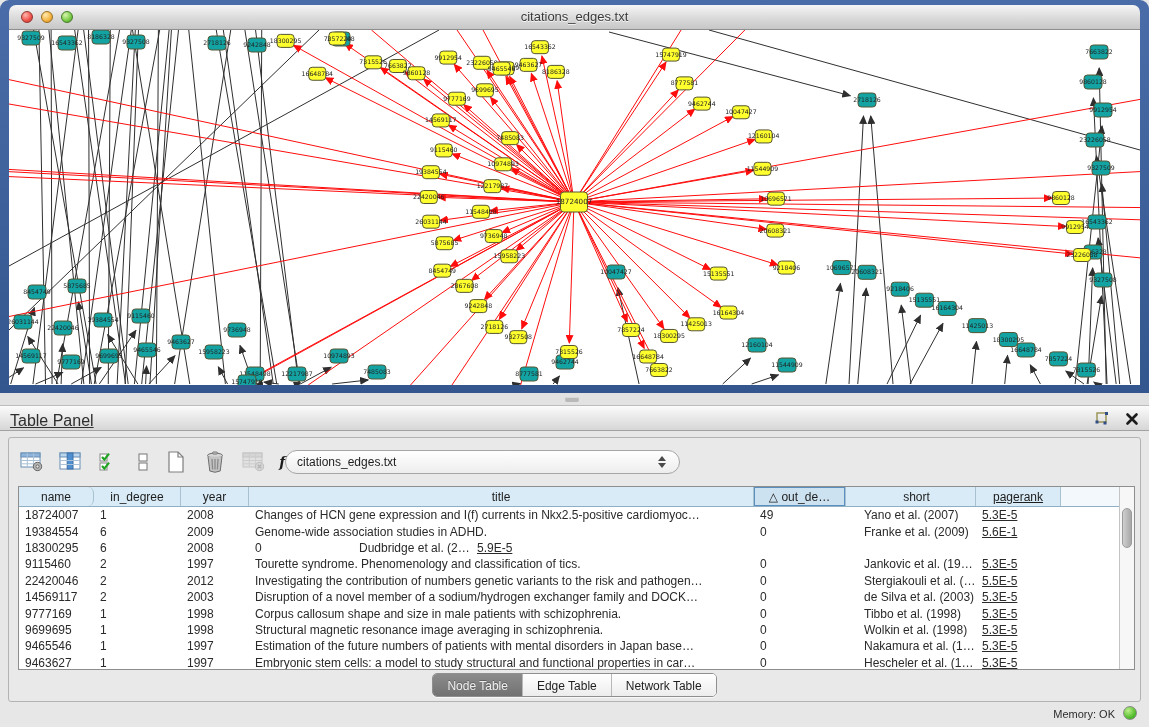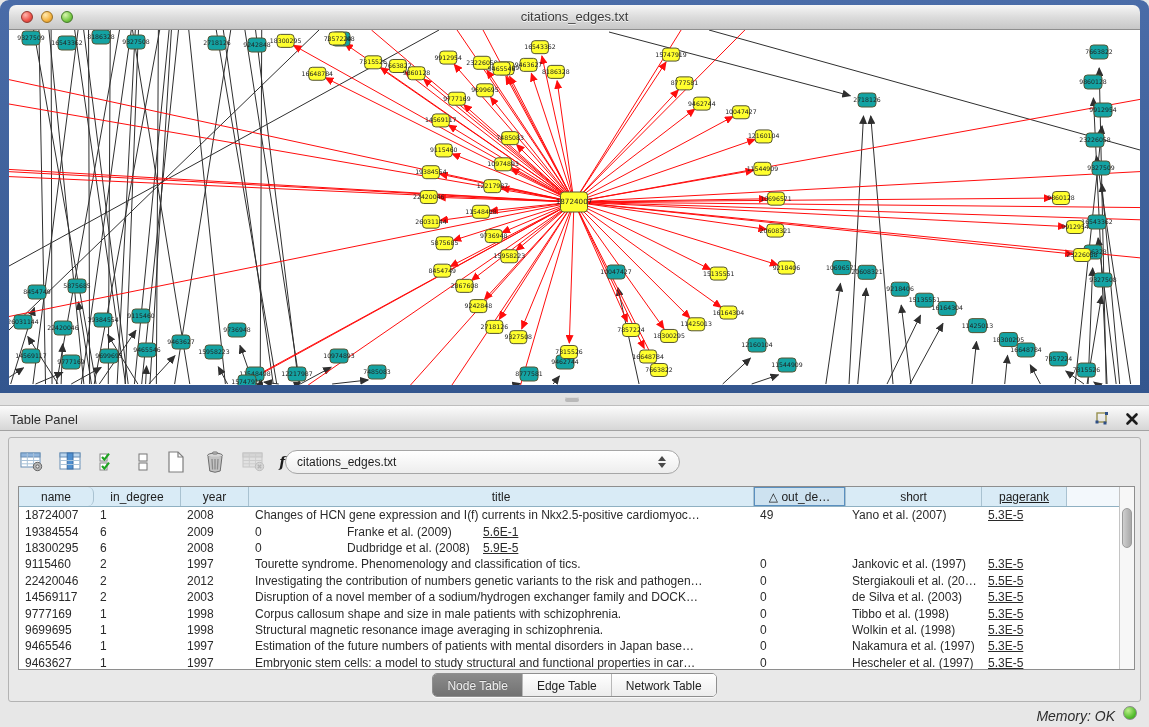--- a/index.html
+++ b/index.html
@@ -21,21 +21,21 @@
   #canvas{position:absolute;left:9px;top:30px;width:1131px;height:355px;background:#ffffff;overflow:hidden;}
 
   
   #splitter{position:absolute;left:0;top:393px;width:1149px;height:12px;background:#e2e2e2;}
   #splitter .grip{position:absolute;left:565px;top:4px;width:14px;height:5px;border-radius:2px;
     background:#b9b9b9;box-shadow:inset 0 1px 0 #d9d9d9;}
 
   
   #panel-header{position:absolute;left:0;top:405px;width:1149px;height:26px;
     background:linear-gradient(#fbfbfb,#d6d6d6);border-top:1px solid #bdbdbd;border-bottom:1px solid #a2a2a2;box-sizing:border-box;}
-  #panel-header .ph-title{position:absolute;left:10px;top:6px;font-size:13px;color:#2e2e2e;}
+  #panel-header .ph-title{position:absolute;left:10px;top:6px;font-size:16px;color:#2e2e2e;text-decoration:underline;}
   #panel-header .ph-actions{position:absolute;right:8px;top:4px;display:flex;gap:12px;align-items:center;}
   #panel-header .ph-btn{width:18px;height:18px;display:flex;align-items:center;justify-content:center;cursor:default;}
 
   #panel-box{position:absolute;left:8px;top:437px;width:1133px;height:265px;
     background:#e9e9e9;border:1px solid #b3b3b3;border-radius:3px;box-sizing:border-box;}
 
   #toolbar{position:absolute;left:18px;top:444px;height:36px;display:flex;align-items:center;gap:11px;}
   .tbtn{background:none;border:none;padding:0;margin:0;width:28px;height:28px;
     display:flex;align-items:center;justify-content:center;cursor:default;}
   .tbtn.narrow{width:16px;}
@@ -56,37 +56,37 @@
     border:1px solid #8e8e8e;box-sizing:border-box;overflow:hidden;}
   .thead{display:flex;height:20px;background:#d9ebf6;border-bottom:1px solid #8fb0c2;box-sizing:border-box;}
   .th{display:flex;align-items:center;justify-content:center;font-size:12px;color:#1d1d1d;
     border-right:1px solid #a9c2d1;box-sizing:border-box;white-space:nowrap;overflow:hidden;}
   .th.sorted{background:#cde2f0;box-shadow:inset 0 0 0 1px #5a8fbf;text-align:center;}
   .th.filler{background:#f3f8fc;border-right:none;}
   .tbody{position:absolute;left:0;top:20px;right:15px;bottom:0;}
   .tr{display:flex;height:16.4px;align-items:center;}
   .td{font-size:12px;color:#2a2a2a;padding-left:6px;white-space:nowrap;overflow:hidden;
     text-overflow:ellipsis;box-sizing:border-box;}
-  .c0{width:75px;border-radius:6px;}.c1{width:87px;}.c2{width:68px;}.c3{width:505px;}.c4{width:92px;}.c5{width:136px;}.c6{width:85px;text-decoration:underline;}.cf{flex:1;}
+  .c0{width:75px;border-radius:6px;}.c1{width:87px;}.c2{width:68px;}.c3{width:505px;}.c4{width:92px;}.c5{width:118px;margin-left:12px;}.c6{width:85px;text-decoration:underline;}.cf{flex:1;}
   .vscroll{position:absolute;right:0;top:0;bottom:0;width:15px;background:#f7f7f7;border-left:1px solid #c4c4c4;box-sizing:border-box;}
   .vthumb{position:absolute;left:2px;right:2px;top:21px;height:40px;border-radius:6px;
     background:linear-gradient(90deg,#cfcfcf,#a8a8a8);border:1px solid #9a9a9a;box-sizing:border-box;}
 
   
   #tabs{position:absolute;left:0;top:673px;width:1149px;display:flex;justify-content:center;}
   .seg{display:flex;border:1px solid #8f8f8f;border-radius:5px;overflow:hidden;height:22px;
     background:#fdfdfd;box-shadow:0 1px 0 rgba(255,255,255,.7);}
   .seg .tab{display:flex;align-items:center;padding:12px 14px;font-size:12px;color:#1f1f1f;
     background:linear-gradient(#ffffff,#ebebeb);border-right:1px solid #b8b8b8;cursor:default;}
   .seg .tab:last-child{border-right:none;}
   .seg .tab.selected{background:linear-gradient(#8b8b8b,#707070);color:#efefef;text-shadow:0 -1px 0 rgba(0,0,0,.25);}
 
   
   #statusbar{position:absolute;left:0;top:702px;width:1149px;height:25px;}
-  #statusbar .mem{position:absolute;right:34px;top:6px;font-size:14px;color:#2d2d2d;font-style:italic;}
+  #statusbar .mem{position:absolute;right:34px;top:6px;font-size:11px;color:#2d2d2d;}
   #statusbar .dot{position:absolute;right:12px;top:4px;width:14px;height:14px;border-radius:50%;
     background:radial-gradient(circle at 35% 30%,#bdf08a,#4fbb2a 65%,#3d9a1f);border:1px solid #8a8a8a;box-sizing:border-box;}
 </style>
 </head>
 <body>
 
 <div id="screen">
 
   <div id="net-window">
     <div id="titlebar">
@@ -579,20 +579,21 @@
           <div class="td c2">2008</div>
           <div class="td c3">Changes of HCN gene expression and I(f) currents in Nkx2.5-positive cardiomyoc…</div>
           <div class="td c4">49</div>
           <div class="td c5">Yano et al. (2007)</div>
           <div class="td c6">5.3E-5</div>
         </div>
         <div class="tr">
           <div class="td c0">19384554</div>
           <div class="td c1">6</div>
           <div class="td c2">2009</div>
+          <div class="td c3">Genome-wide association studies in ADHD.</div>
           <div class="td c4">0</div>
           <div class="td c5">Franke et al. (2009)</div>
           <div class="td c6">5.6E-1</div>
         </div>
         <div class="tr">
           <div class="td c0">18300295</div>
           <div class="td c1">6</div>
           <div class="td c2">2008</div>
           <div class="td c4">0</div>
           <div class="td c5">Dudbridge et al. (2008)</div>

